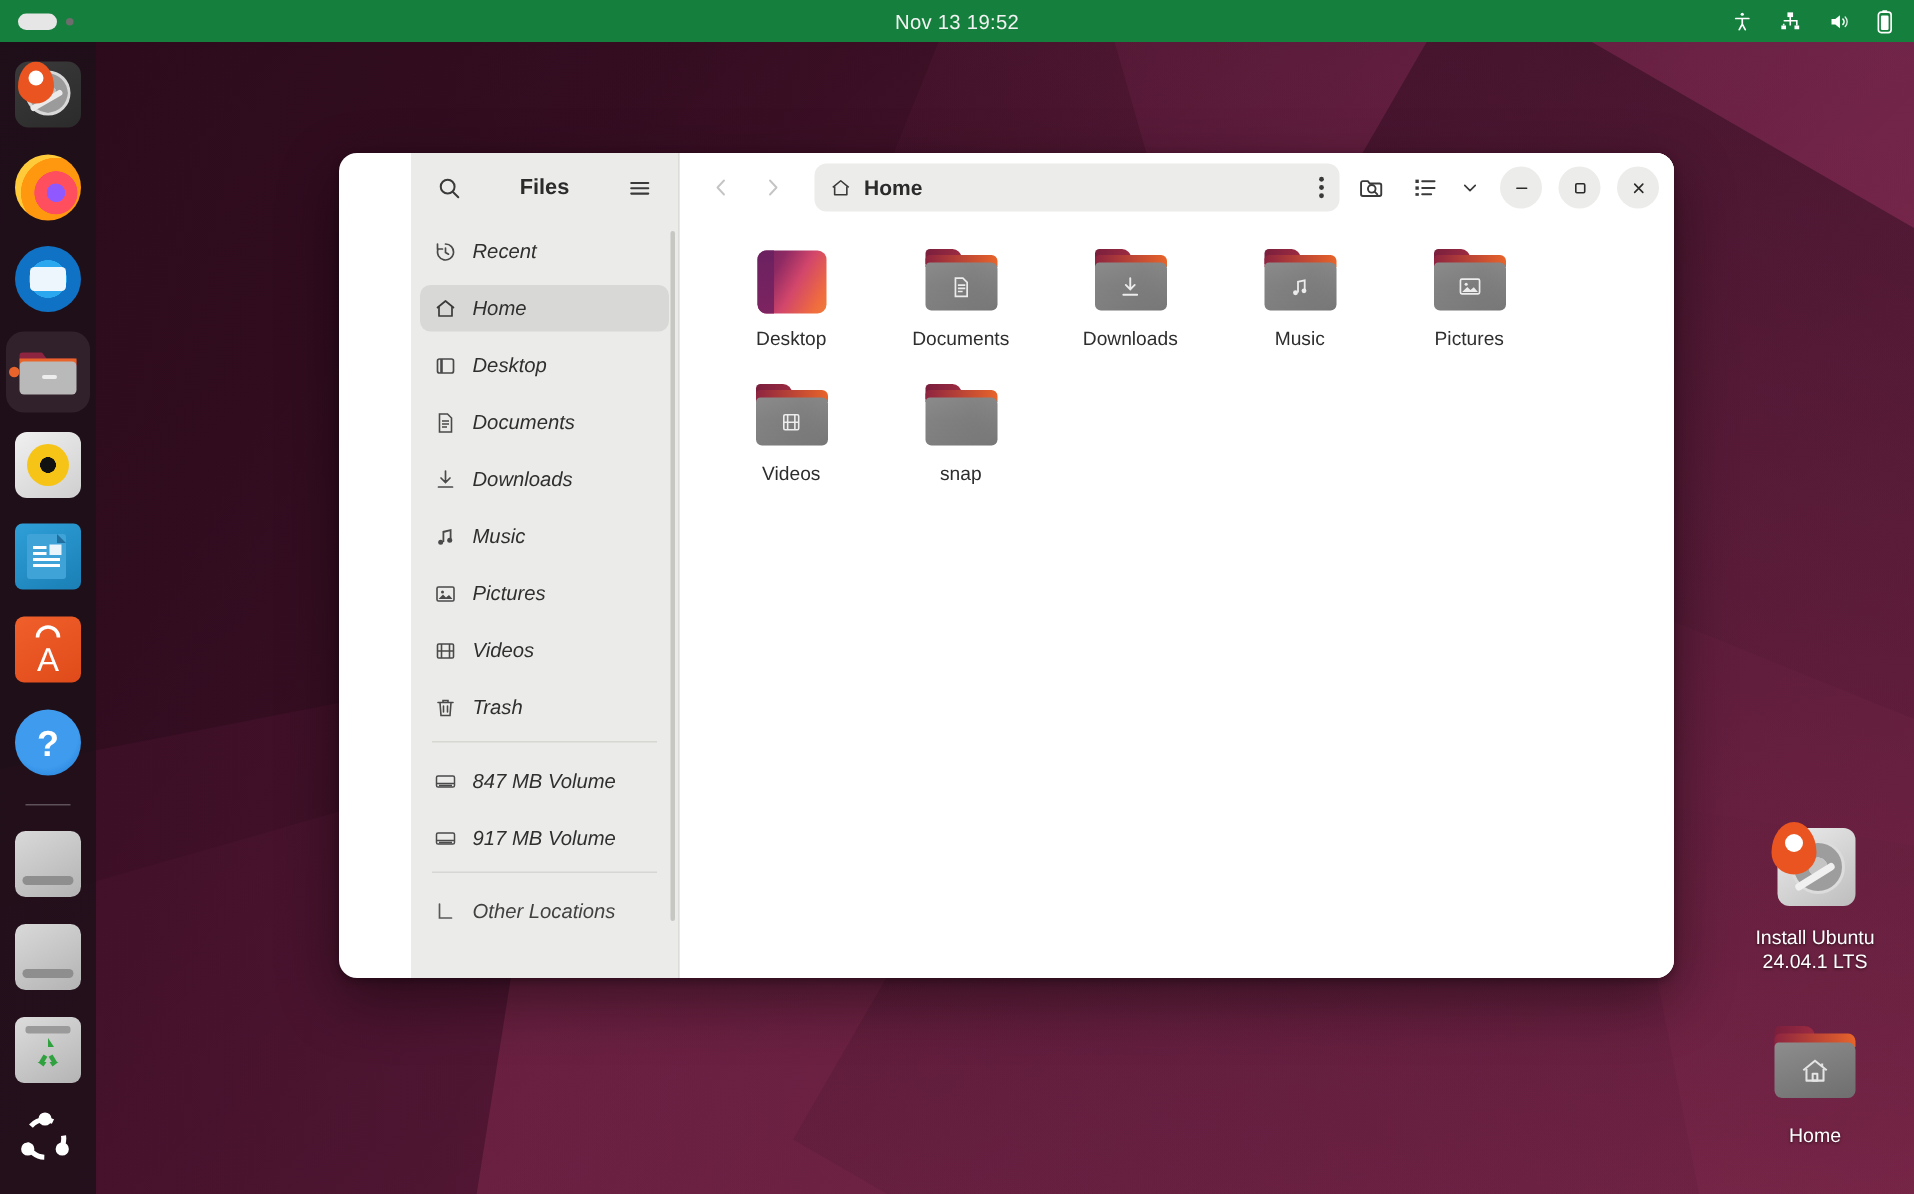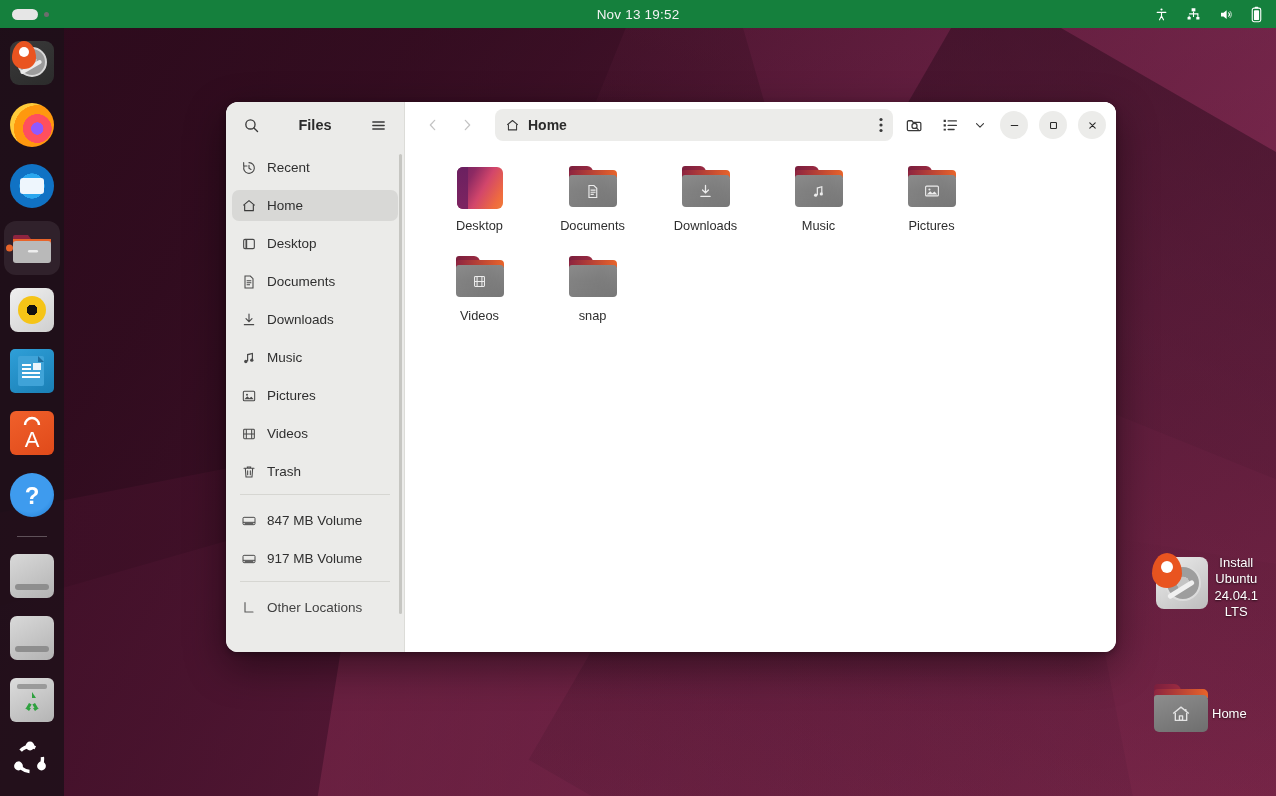--- a/index.html
+++ b/index.html
@@ -105,34 +105,34 @@
   .ico-drive:after{ content:""; position:absolute; left:5px; bottom:8px; width:34px; height:6px;
     border-radius:3px; background:#8e8e8e; }
   .ico-trash{ background:linear-gradient(150deg,#dcdcdc,#b4b4b4); border-radius:6px; }
   .ico-grid{ background:transparent; }
 
   
   #files-window{
     position:absolute; left:226px; top:102px; width:890px; height:550px;
     border-radius:12px; overflow:hidden; z-index:40;
     box-shadow:0 14px 40px rgba(0,0,0,.45), 0 2px 6px rgba(0,0,0,.3);
-    display:flex; background:#ffffff;
+    display:flex; background:#ffffff;padding-left:48px;
   }
   
   #sidebar{
     width:179px; background:#ebebe9; display:flex; flex-direction:column;
     border-right:1px solid #dcdcd8; position:relative;
   }
   #sb-header{
     height:46px; display:flex; align-items:center; justify-content:space-between;
     padding:0 14px 0 14px;
   }
   #sb-title{ font-size:14.5px; font-weight:bold; color:#2b2b2b; }
   .sb-ico-btn{ width:22px; height:22px; display:flex; align-items:center; justify-content:center; cursor:pointer; }
-  #sb-list{ padding:4px 6px 0 6px; flex:1; overflow:hidden; position:relative; }
+  #sb-list{ padding:4px 6px 0 6px; flex:1; overflow:hidden; position:relative;font-style:italic; }
   .sb-item{
     display:flex; align-items:center; gap:10px; height:31px;
     padding:0 8px; border-radius:7px; margin-bottom:7px;
     font-size:13.5px; color:#2f2f2f; cursor:pointer;
   }
   .sb-item.active{ background:#d8d8d6; }
   .sb-item .sb-ic{ width:17px; height:17px; display:flex; align-items:center; justify-content:center; flex:0 0 17px; }
   .sb-sep{ height:1px; background:#d6d6d2; margin:4px 8px 10px; }
   #sb-scrollbar{
     position:absolute; right:2px; top:52px; width:3px; height:460px;
@@ -173,21 +173,21 @@
      box-shadow:inset -8px -8px 14px rgba(255,255,255,.06); }
   .folder .glyph{ position:absolute; left:0; top:9px; width:48px; height:32px;
      display:flex; align-items:center; justify-content:center; color:#e8e8e8; }
   .deskthumb{ position:absolute; left:4px; top:1px; width:46px; height:42px; border-radius:6px;
      background:linear-gradient(120deg,#6e2060 0%, #8e2a63 28%, #d2466b 55%, #ef6b3f 85%, #f07c3a 100%); }
   .deskthumb:after{ content:""; position:absolute; left:0; top:0; width:11px; height:42px;
      border-radius:6px 0 0 6px; background:linear-gradient(180deg,#6b2060,#7d2461); }
 
   
   .desk-icon{
-    position:absolute; width:120px; display:flex; align-items:center;
+    position:absolute; width:120px; display:flex; flex-direction:column; align-items:center;
     z-index:20; cursor:pointer;
   }
   .desk-icon .dlabel{
     margin-top:7px; font-size:13px; color:#ffffff; text-align:center; line-height:1.25;
     text-shadow:0 1px 2px rgba(0,0,0,.6);
   }
   #di-install{ left:1150px; top:548px; }
   #di-home{ left:1150px; top:680px; }
   .di-art{ width:62px; height:62px; position:relative; }
   .di-disk{ position:absolute; left:6px; top:4px; width:52px; height:52px; border-radius:8px;

